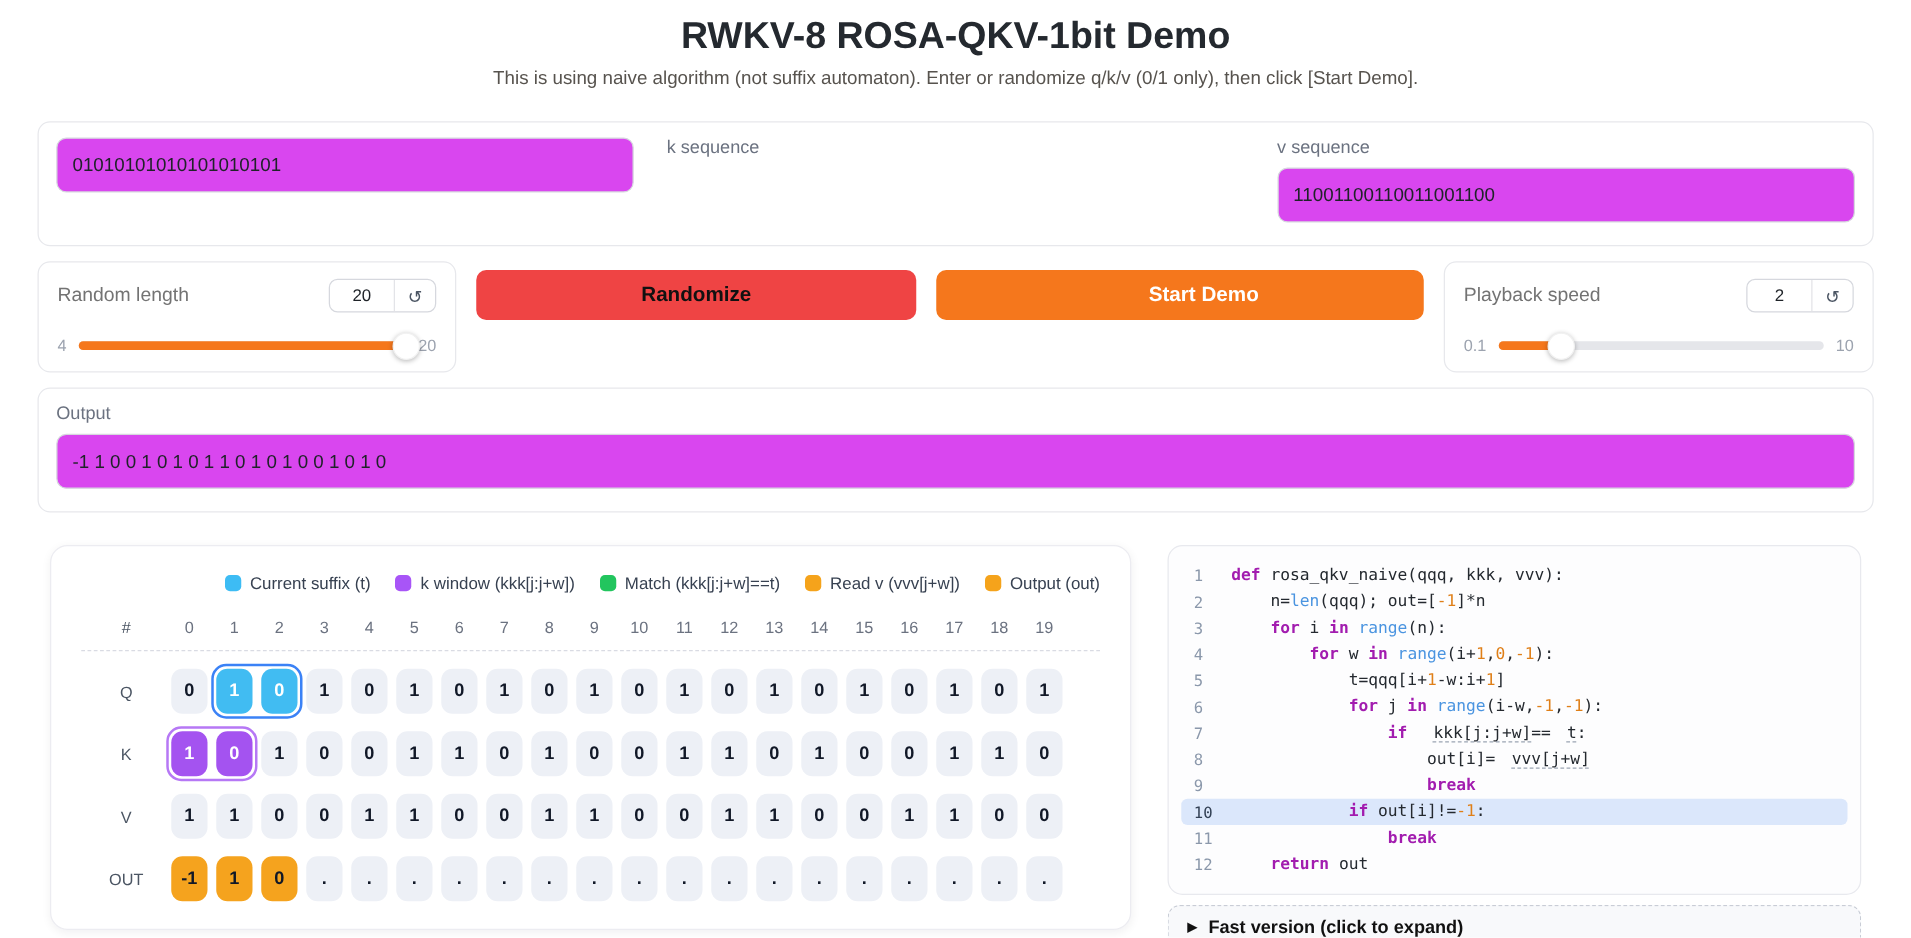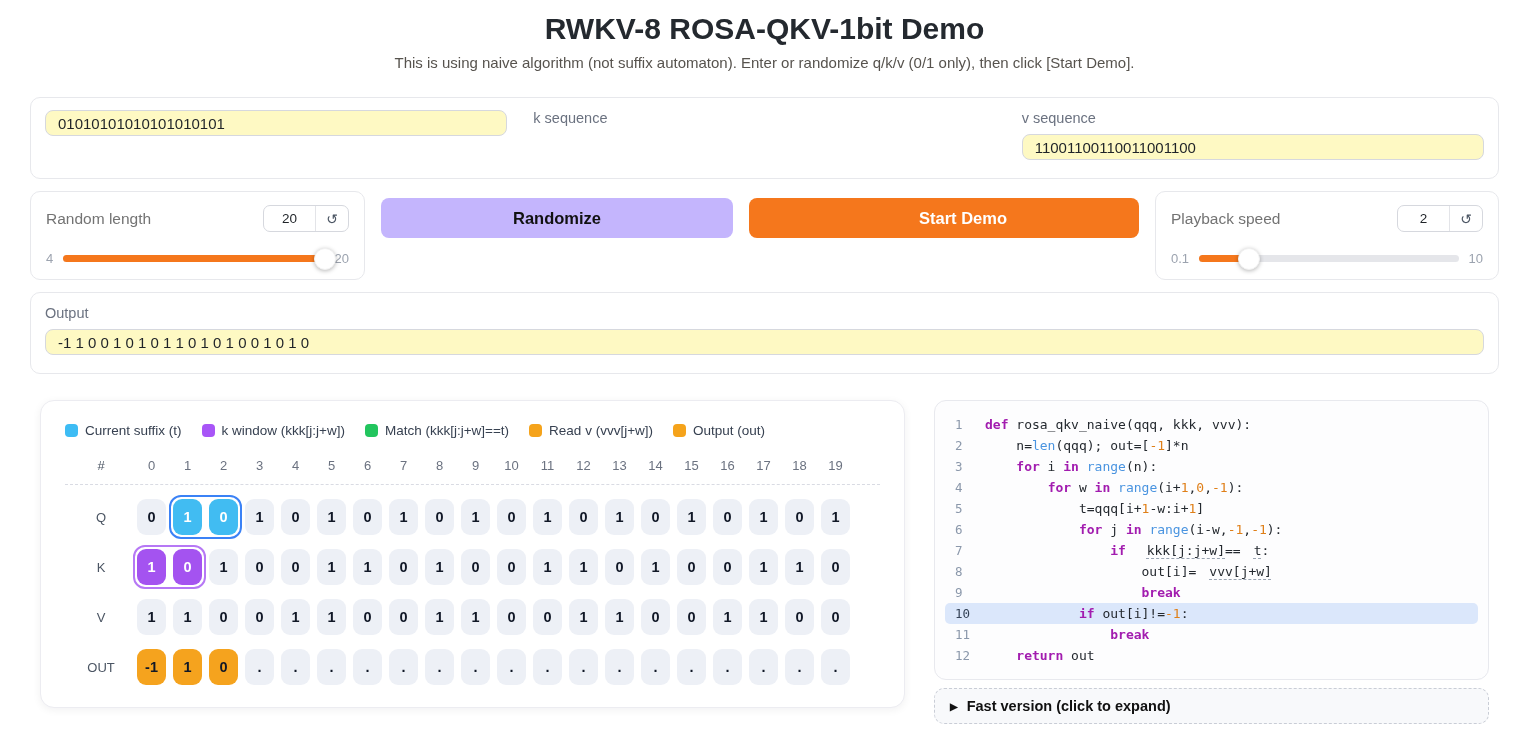--- a/index.html
+++ b/index.html
@@ -11,53 +11,53 @@
 
   .title { text-align: center; font-size: 30px; font-weight: 700; margin: 12px 0 8px; color: #24292f; }
   .subtitle { text-align: center; font-size: 15px; color: #57534e; margin: 0 0 26px; }
 
   .card { border: 1px solid #e7e8ec; border-radius: 10px; background: #fff; }
 
   .inputs-card { display: flex; gap: 26px; padding: 12px 14px 18px; margin-bottom: 12px; }
   .input-col { flex: 1; }
   .field-label { font-size: 14.5px; color: #6b7280; margin-bottom: 8px; }
   .text-input {
-    width: 100%; height: 26px; border: 1px solid #d6d8de; border-radius: 8px;
-    padding: 0 12px; font-size: 15px; color: #1f2328; font-family: inherit; background: #fef9c3;
+    width: 100%; height: 44px; border: 1px solid #d6d8de; border-radius: 8px;
+    padding: 0 12px; font-size: 15px; color: #1f2328; font-family: inherit; background: #d946ef;
   }
 
   .controls-row { display: flex; gap: 16px; margin-bottom: 12px; align-items: stretch; }
   .ctrl-card { width: 335px; flex: 0 0 335px; padding: 13px 15px; }
   .ctrl-card.right { width: 344px; flex: 0 0 344px; }
   .ctrl-top { display: flex; justify-content: space-between; align-items: center; }
   .ctrl-label { font-size: 15.5px; color: #737373; }
   .stepper { display: flex; border: 1px solid #d6d8de; border-radius: 7px; height: 27px; overflow: hidden; background: #fff; }
   .stepper-value { width: 52px; display: flex; align-items: center; justify-content: center; font-size: 13.5px; color: #1f2328; border-right: 1px solid #e3e4e8; }
   .stepper-reset { width: 32px; display: flex; align-items: center; justify-content: center; font-size: 14px; color: #4b5563; cursor: pointer; }
   .slider-row { display: flex; align-items: center; gap: 10px; margin-top: 19px; }
   .slider-end { font-size: 13px; color: #9ca3af; }
   .slider-track { position: relative; flex: 1; height: 7px; background: #e5e6ea; border-radius: 4px; }
   .slider-fill { position: absolute; left: 0; top: 0; height: 100%; border-radius: 4px; }
   .slider-thumb {
     position: absolute; top: 50%; transform: translate(-50%,-50%);
     width: 22px; height: 22px; background: #fff; border-radius: 50%;
     box-shadow: 0 1px 4px rgba(0,0,0,.28); border: 1px solid #f1f1f1;
   }
   .btn { flex: 1; height: 40px; margin-top: 7px; border: none; border-radius: 8px; font-size: 16.5px; font-weight: 700; font-family: inherit; cursor: pointer; }
-  .btn-secondary { background: #c4b5fd; color: #111; text-align: center; }
+  .btn-secondary { background: #ef4444; color: #111; text-align: center; }
   .btn-primary { color: #fff; }
 
   .output-card { padding: 12px 14px 18px; margin-bottom: 26px; }
 
   .bottom-row { display: flex; gap: 29px; margin-left: 10px; align-items: flex-start; }
   .viz-panel {
     width: 865px; flex: 0 0 865px; height: 308px; border: 1px solid #ececf1; border-radius: 14px;
     box-shadow: 0 2px 8px rgba(16,24,40,.06); padding: 22px 24px 0; background: #fff;
   }
-  .legend { display: flex; justify-content: flex-start; align-items: center; gap: 20px; }
+  .legend { display: flex; justify-content: flex-end; align-items: center; gap: 20px; }
   .legend-item { display: flex; align-items: center; gap: 7px; font-size: 13.5px; color: #374151; }
   .legend-swatch { width: 13px; height: 13px; border-radius: 4px; }
 
   .grid { margin-top: 16px; }
   .grid-row { display: flex; align-items: center; height: 36px; margin-top: 14px; }
   .grid-header-row { height: 22px; margin-top: 0; }
   .row-label { width: 72px; flex: 0 0 72px; text-align: center; font-size: 13px; color: #4b5563; }
   .col-head { width: 29px; flex: 0 0 29px; margin-right: 7px; text-align: center; font-size: 13px; color: #6b7280; }
   .grid-divider { border-bottom: 1.5px dashed #d9dbe3; margin: 8px 0 0; }
   .cell {

